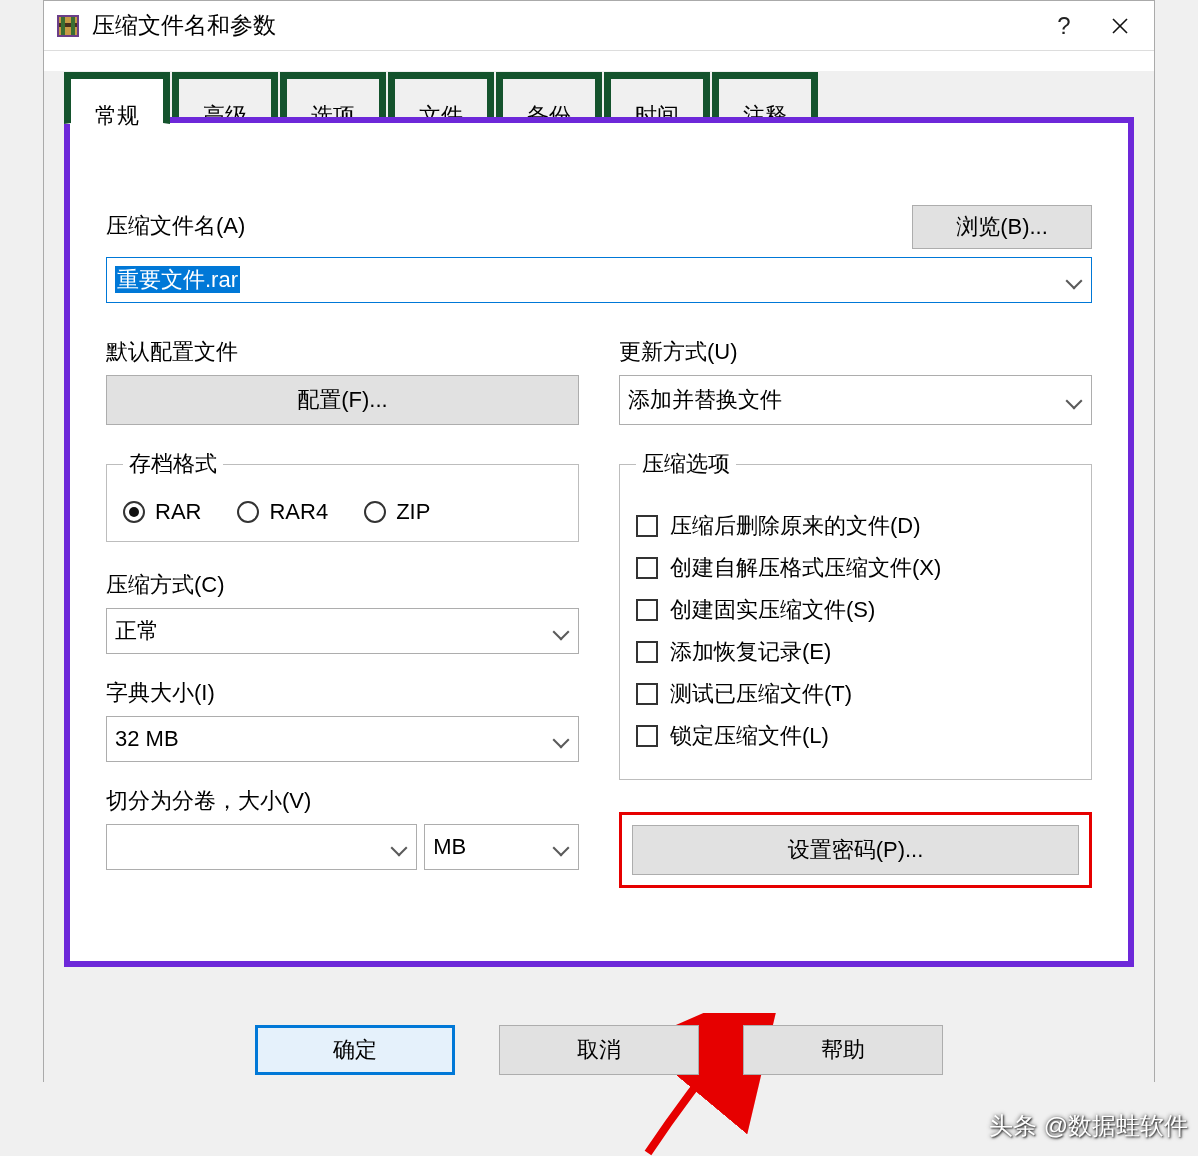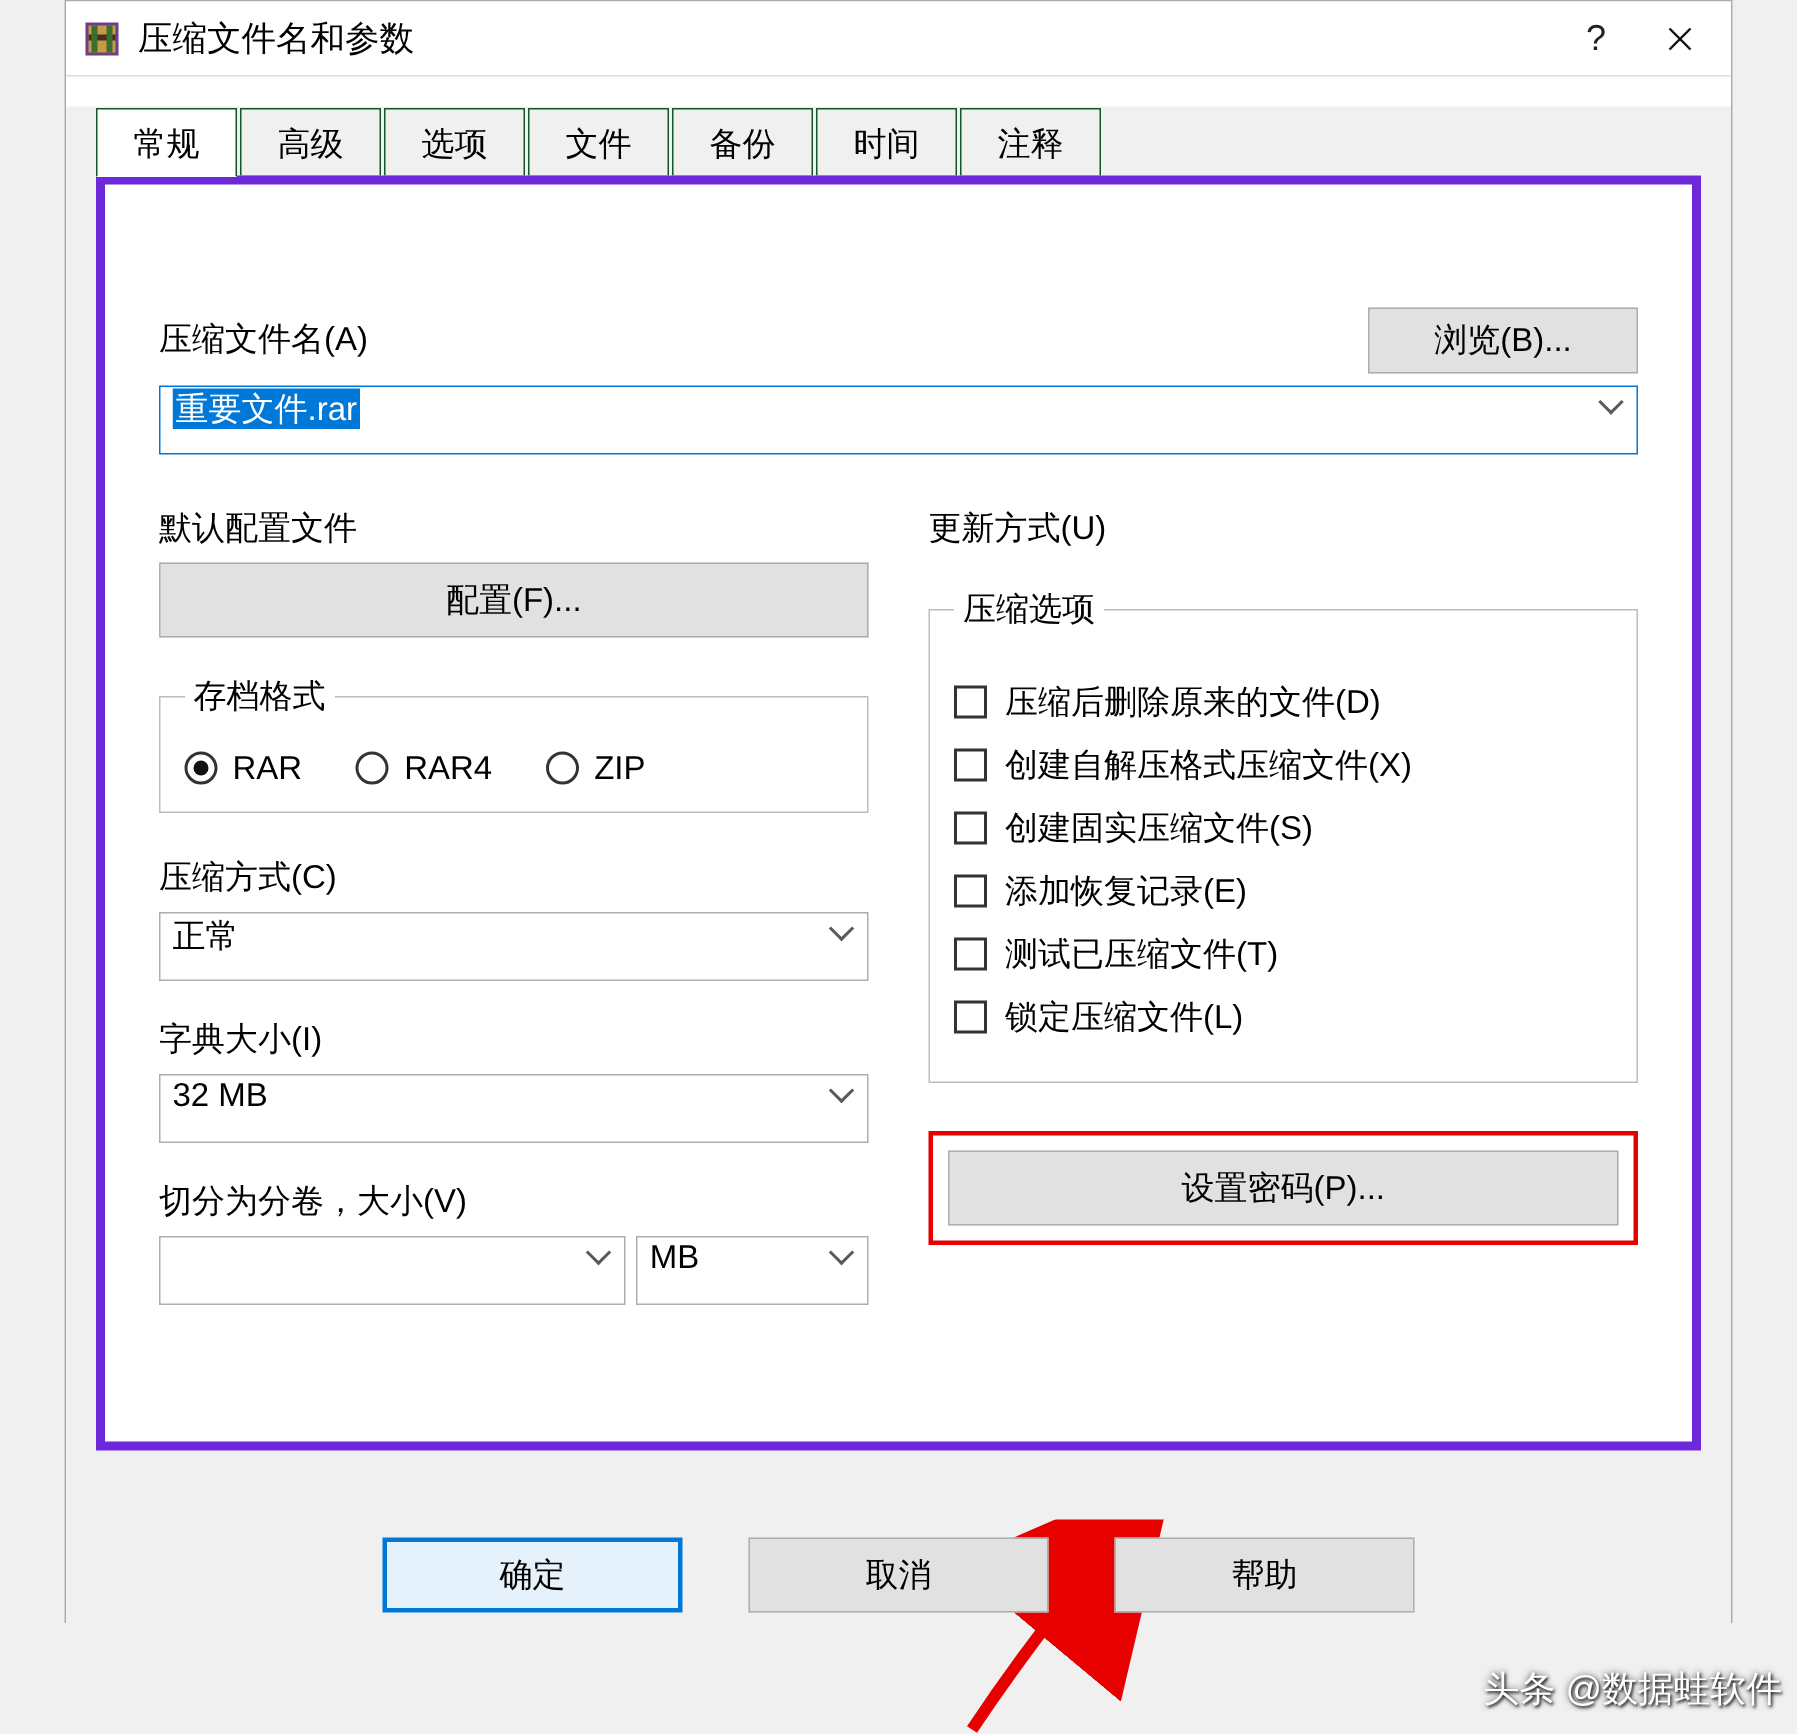--- a/index.html
+++ b/index.html
@@ -43,22 +43,22 @@
   padding: 0;
   height: calc(100% - 50px);
   position: relative;
 }
 .tabs {
   display:flex;
   margin: 20px 0 0 20px;
   height:46px;
 }
 .tab {
-  padding: 8px 24px;
-  border: 1px solid #14532d;
+  padding: 22px 24px;
+  border: 7px solid #14532d;
   background: #f0f0f0;
   margin-right: 2px;
   position: relative;
   top: 1px;
   cursor:pointer;
   font-size: 22px;
 }
 .tab.active {
   background: #fff;
   border-bottom: 1px solid #fff;
@@ -80,21 +80,21 @@
 .btn {
   background: #e1e1e1;
   border: 1px solid #adadad;
   padding: 6px 22px;
   min-height: 44px;
   display:flex; align-items:center; justify-content:center;
   cursor:pointer;
   font-size: 22px;
 }
 .combo {
-  display:flex; 
+  display:flex; align-items:center;
   border: 1.5px solid #0078d7;
   background: #fff;
   height: 46px;
   width: 100%;
   padding: 0 8px;
 }
 .combo.plain { border: 1px solid #adadad; }
 .combo .sel-text { flex:1; white-space:nowrap; overflow:hidden; }
 .combo .sel-text .highlight { background:#0078d7; color:#fff; padding: 1px 2px; }
 .combo .caret {
@@ -265,20 +265,24 @@
             </div>
             <div class="combo plain unit">
               <span class="sel-text">MB</span>
               <span class="caret"></span>
             </div>
           </div>
         </div>
 
         <div class="col">
           <span class="label">更新方式(U)</span>
+          <div class="combo plain" style="min-height:50px;">
+            <span class="sel-text">添加并替换文件</span>
+            <span class="caret"></span>
+          </div>
 
           <fieldset class="groupbox" style="margin-top:24px;">
             <legend>压缩选项</legend>
             <div class="checks" id="checks">
                 <div class="check-row">
                   <span class="box"></span>
                   <span>压缩后删除原来的文件(D)</span>
                 </div>
                 <div class="check-row">
                   <span class="box"></span>

